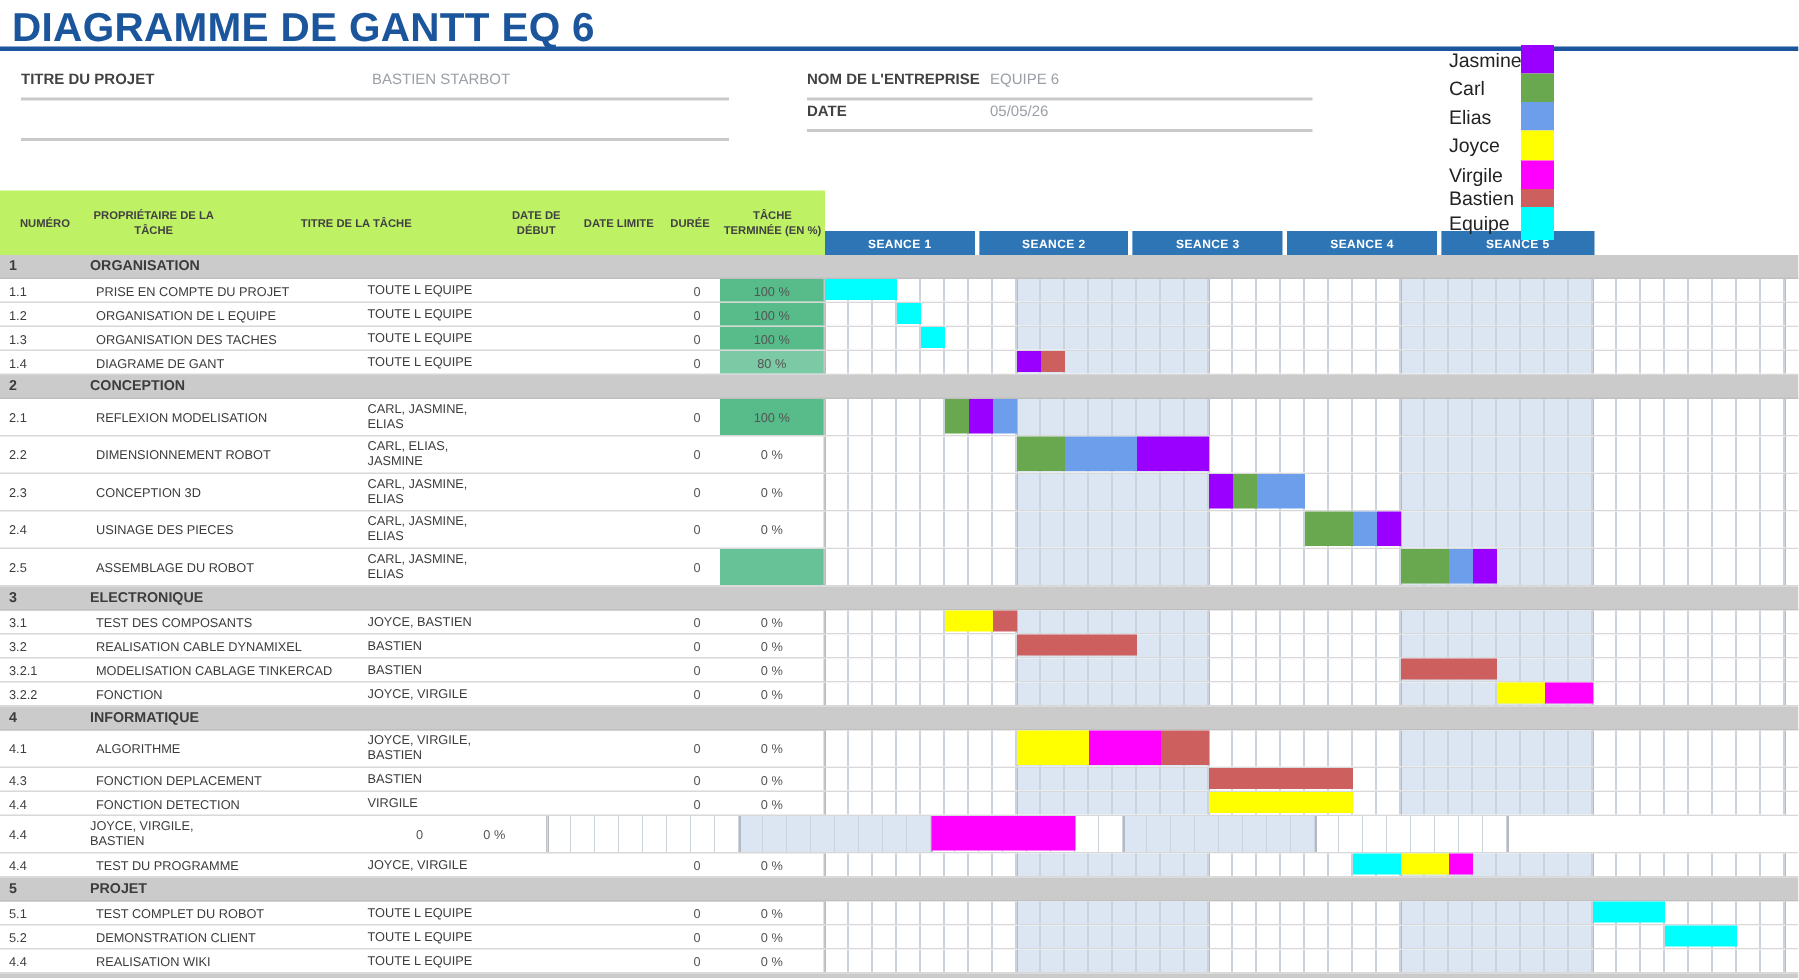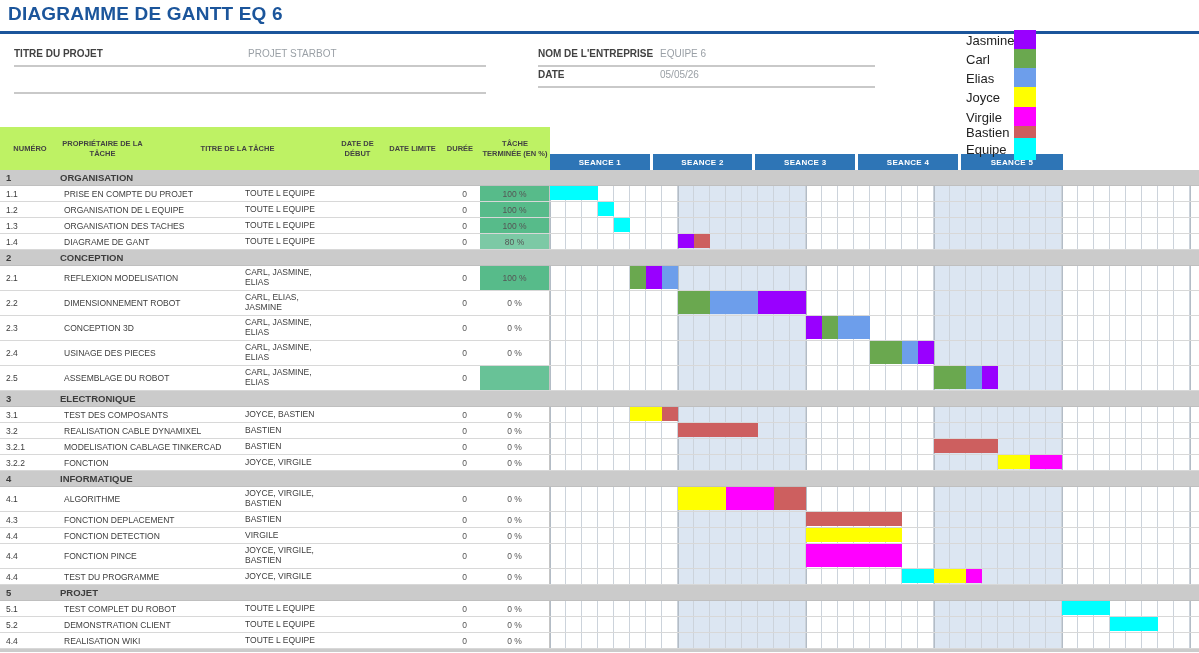--- a/index.html
+++ b/index.html
@@ -1,20 +1,20 @@
 <!DOCTYPE html>
 <html><head>
 <meta charset="utf-8">
 <style>
   html,body{margin:0;padding:0}
   body{width:1199px;height:653px;position:relative;overflow:hidden;background:#fff;
        font-family:"Liberation Sans",sans-serif;color:#3c3c3c}
   *{box-sizing:border-box}
   
-  .main-title{position:absolute;left:8px;top:3px;font-size:19px;font-weight:bold;color:#1b559b;letter-spacing:.2px}
+  .main-title{position:absolute;left:8px;top:3px;font-size:27px;font-weight:bold;color:#1b559b;letter-spacing:.2px}
   .title-rule{position:absolute;left:0;top:31px;width:1199px;height:3px;background:#1b559b}
   .ffield{position:absolute;height:17px;border-bottom:2px solid #c9c9c9;font-size:10px;display:flex;align-items:flex-end;padding-bottom:6px}
   .ffield .lab{font-weight:bold;color:#424242}
   .ffield .val{color:#9aa0a6}
   #f-proj{left:14px;top:50px;width:472px}
   #f-proj .val{position:absolute;left:234px}
   #f-proj2{left:14px;top:77px;width:472px}
   #f-comp{left:538px;top:50px;width:337px}
   #f-comp .val{position:absolute;left:122px}
   #f-date{left:538px;top:71px;width:337px}
@@ -63,21 +63,21 @@
   .sheet-bottom{width:1199px;height:3px;background:#cbcbcb}
 </style>
 </head>
 <body>
 
 <div class="main-title">DIAGRAMME DE GANTT EQ 6</div>
 <div class="title-rule"></div>
 
 <div class="ffield" id="f-proj">
   <span class="lab">TITRE DU PROJET</span>
-  <span class="val">PROJET STARBOT</span>
+  <span class="val">BASTIEN STARBOT</span>
 </div>
 <div class="ffield" id="f-proj2"></div>
 <div class="ffield" id="f-comp">
   <span class="lab">NOM DE L'ENTREPRISE</span>
   <span class="val">EQUIPE 6</span>
 </div>
 <div class="ffield" id="f-date">
   <span class="lab">DATE</span>
   <span class="val">05/05/26</span>
 </div>
@@ -353,21 +353,20 @@
         <div class="tc w-d1"></div>
         <div class="tc w-d2"></div>
         <div class="tc dur w-dur">0</div>
         <div class="tc pct w-pct">0 %</div>
         <div class="g">
           <div class="gantt-bar" title="Joyce" style="left: 256px; width: 96px; background: rgb(255, 255, 0);"></div>
         </div>
       </div>
       <div class="trow tall">
         <div class="tc num w-num">4.4</div>
-        <div class="tc title w-title">FONCTION PINCE</div>
         <div class="tc owner w-owner">JOYCE, VIRGILE, BASTIEN</div>
         <div class="tc w-d1"></div>
         <div class="tc w-d2"></div>
         <div class="tc dur w-dur">0</div>
         <div class="tc pct w-pct">0 %</div>
         <div class="g">
           <div class="gantt-bar" title="Virgile" style="left: 256px; width: 96px; background: rgb(255, 0, 255);"></div>
         </div>
       </div>
       <div class="trow">

